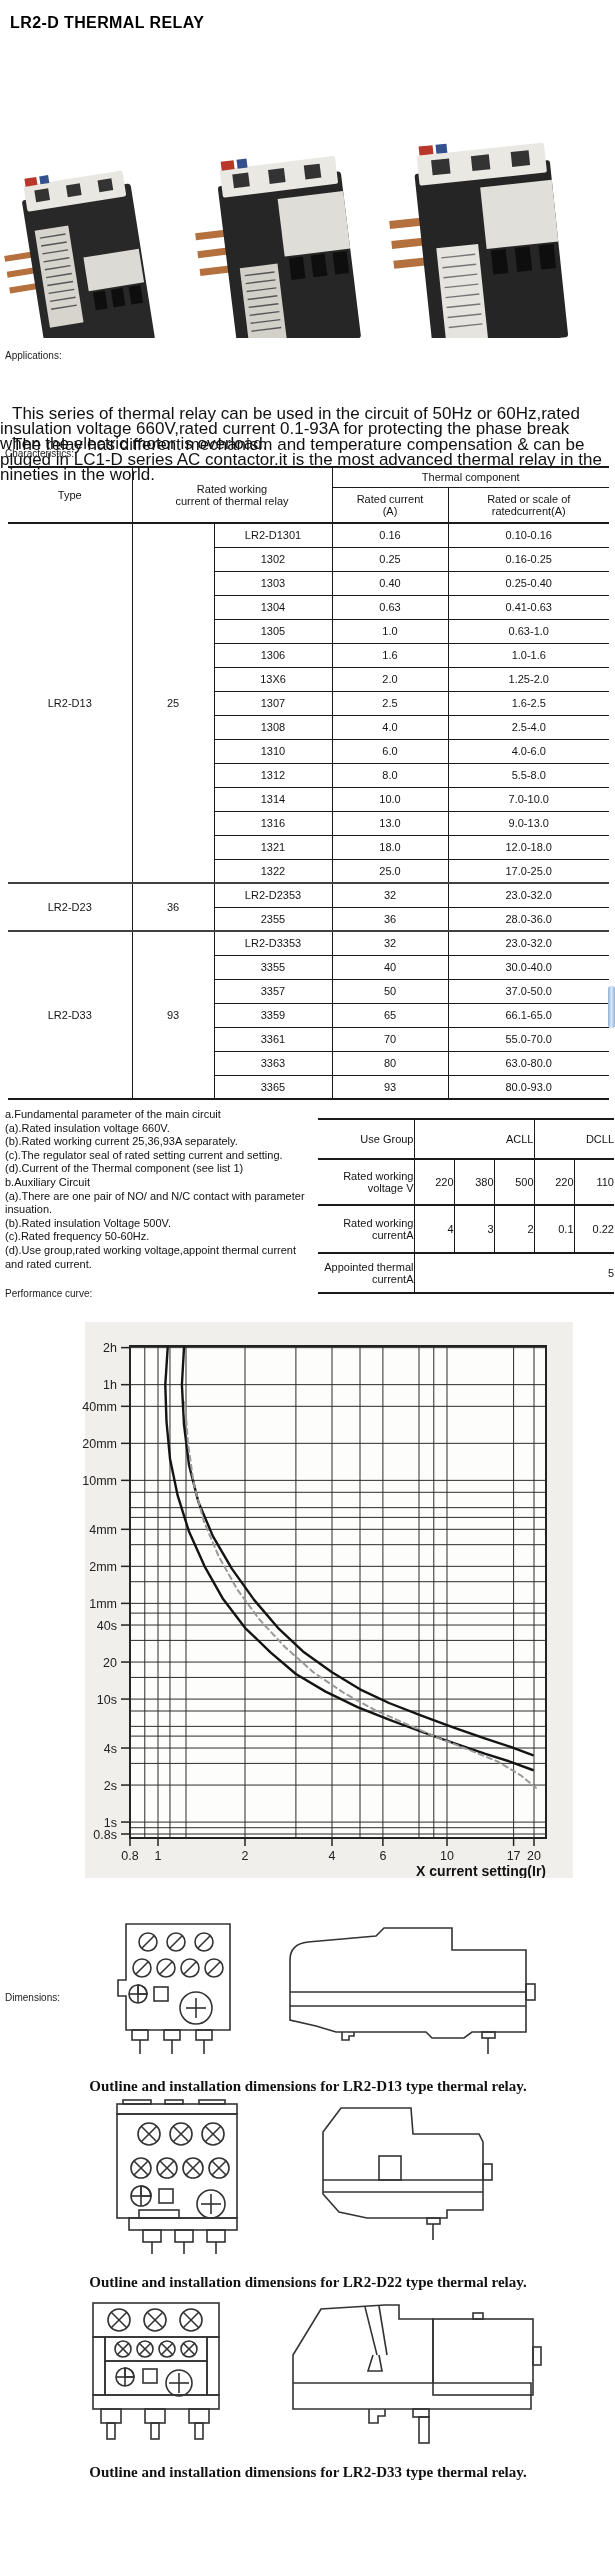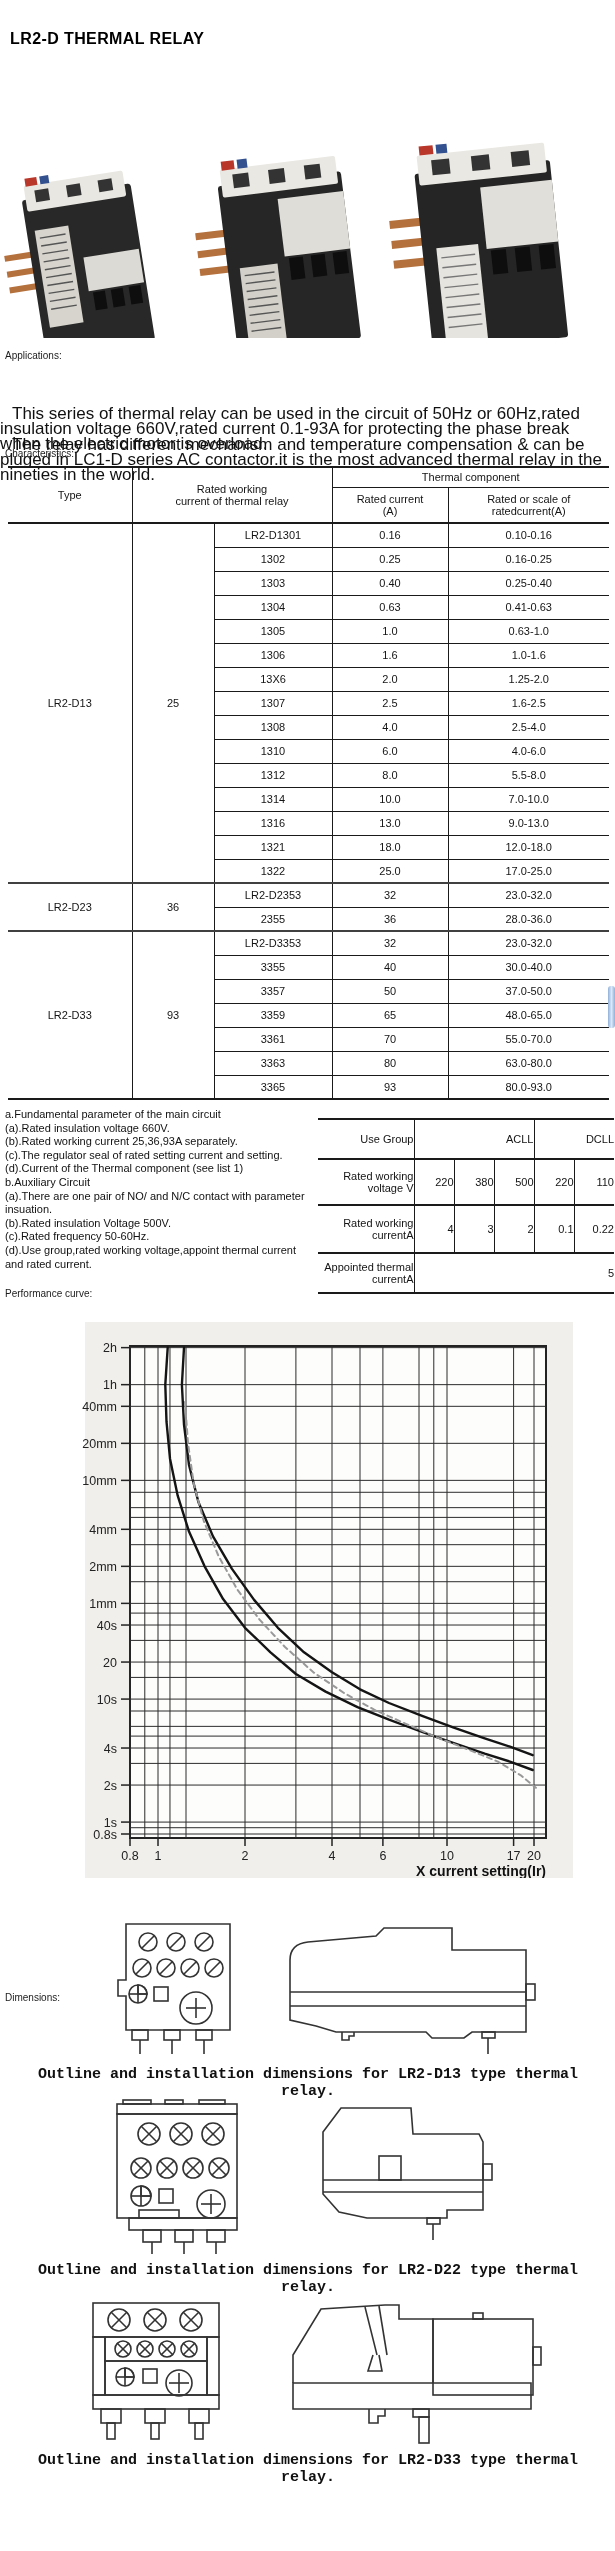--- a/index.html
+++ b/index.html
@@ -1,38 +1,38 @@
 <!DOCTYPE html>
 <html><head>
 <meta charset="utf-8">
 <style>
   html,body{margin:0;padding:0;background:#fff;}
   body{width:615px;height:2551px;position:relative;font-family:"Liberation Sans",sans-serif;color:#111;overflow:hidden;}
-  .page-title{position:absolute;left:10px;top:30px;font-size:16px;font-weight:bold;letter-spacing:.4px;color:#000;}
+  .page-title{position:absolute;left:10px;top:14px;font-size:16px;font-weight:bold;letter-spacing:.4px;color:#000;}
   .sec{position:absolute;left:5px;font-size:10px;color:#1c1c1c;}
   .para{position:absolute;left:0;width:606px;font-size:17px;line-height:15px;text-indent:12px;color:#111;margin-top:38px;}
   
   .char{position:absolute;left:8px;top:466px;border-collapse:collapse;table-layout:fixed;font-size:11px;color:#141414;
         border-top:2px solid #1a1a1a;border-bottom:2px solid #1a1a1a;}
   .char th,.char td{border:1px solid #1a1a1a;text-align:center;vertical-align:middle;padding:0;white-space:pre-line;font-weight:normal;}
   .char th:first-child,.char td:first-child{border-left:none}
   .char th:last-child,.char td:last-child{border-right:none}
   .char thead tr.h1{height:20px}
   .char thead tr.h2{height:36px}
   .char tbody tr{height:24px}
   .char tbody tr:first-child td{border-top:2px solid #1a1a1a}
   .char tr.grp td{border-top:2px solid #404040}
   
   .use{position:absolute;left:318px;top:1118px;border-collapse:collapse;table-layout:fixed;font-size:11px;text-align:right;color:#141414;}
   .use td{border:2px solid #1a1a1a;border-left-width:1.5px;border-right-width:1.5px;white-space:pre-line;padding:0;}
   .use td:first-child{border-left:none}
   .use td:last-child{border-right:none}
   .use tr.u1{height:40px}.use tr.u2{height:46px}.use tr.u3{height:48px}.use tr.u4{height:40px}
   .notes{position:absolute;left:5px;top:1108px;width:302px;font-size:11px;line-height:13.6px;color:#111;}
-  .caption{position:absolute;left:28px;width:560px;text-align:center;font-family:Liberation Mono, monospace;font-size:15px;font-weight:bold;color:#111;}
+  .caption{position:absolute;left:28px;width:560px;text-align:center;font-family:Liberation Serif, serif;font-size:15px;font-weight:bold;color:#111;margin-top:12px;}
   svg text{font-family:"Liberation Sans",sans-serif;}
   .dimfig path,.dimfig rect,.dimfig circle,.dimfig line,.dimfig polygon,.dimfig polyline{stroke:#333;fill:none;stroke-width:1.6;}
   .scrollfrag{position:absolute;left:608px;top:986px;width:7px;height:42px;border-radius:3px;
               background:linear-gradient(90deg,#8fb0d8,#dbe8f8 50%,#8fb0d8);}
 </style>
 </head>
 <body>
 
 <div class="page-title">LR2-D  THERMAL  RELAY</div>
 
@@ -224,21 +224,21 @@
         <td>30.0-40.0</td>
       </tr>
       <tr>
         <td>3357</td>
         <td>50</td>
         <td>37.0-50.0</td>
       </tr>
       <tr>
         <td>3359</td>
         <td>65</td>
-        <td>48.0-65.0</td>
+        <td>66.1-65.0</td>
       </tr>
       <tr>
         <td>3361</td>
         <td>70</td>
         <td>55.0-70.0</td>
       </tr>
       <tr>
         <td>3363</td>
         <td>80</td>
         <td>63.0-80.0</td>

